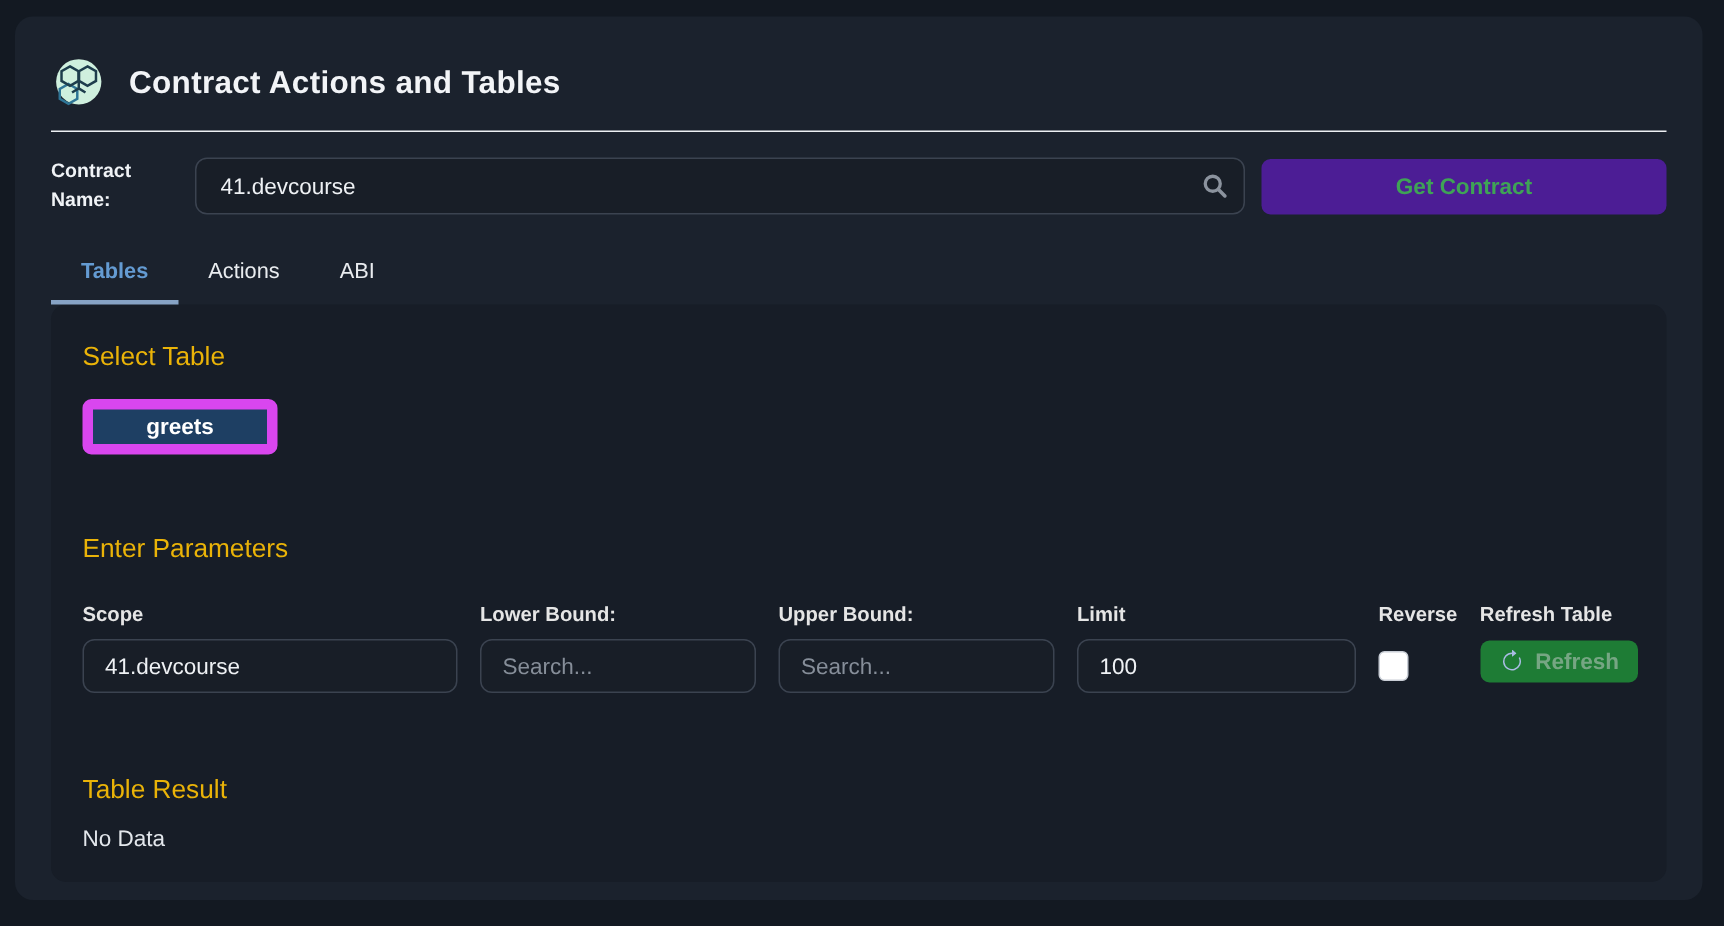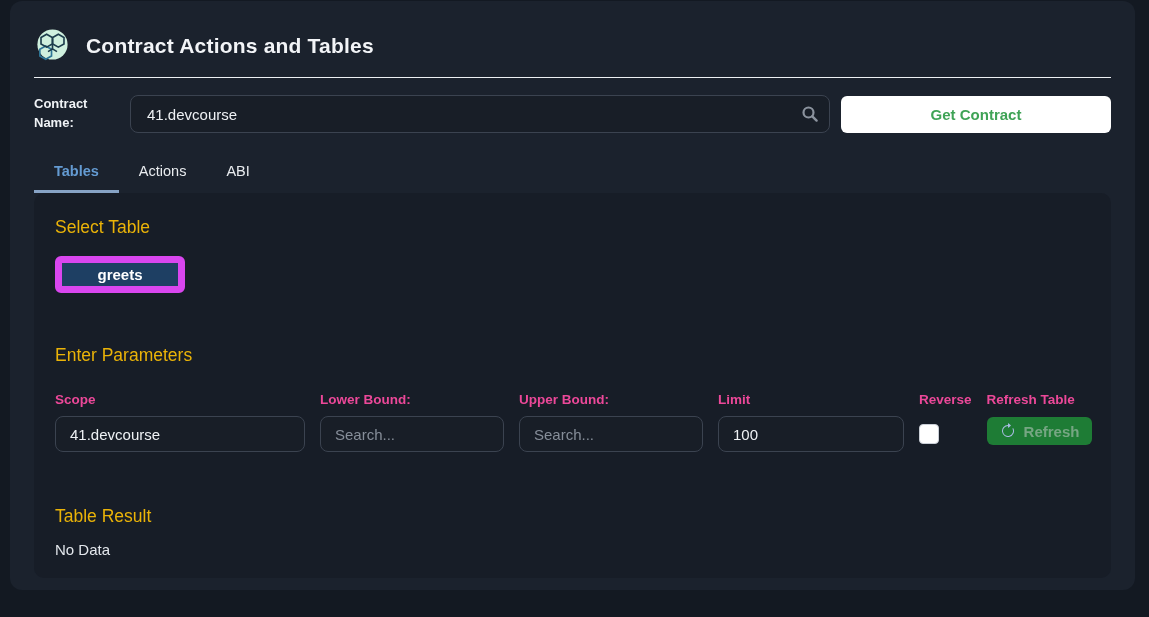--- a/index.html
+++ b/index.html
@@ -5,21 +5,21 @@
   * { margin: 0; padding: 0; box-sizing: border-box; }
   html, body {
     width: 1149px; height: 617px;
     background: #131922;
     font-family: "Liberation Sans", "DejaVu Sans", sans-serif;
     overflow: hidden;
     position: relative;
   }
   .card {
     position: absolute;
-    left: 10px; top: 1px;
+    left: 10px; top: 11px;
     width: 1125px; height: 589px;
     background: #1b222d;
     border-radius: 12px;
     padding: 16px 24px 20px 24px;
   }
   
   .header-row {
     display: flex; align-items: center; gap: 15px;
     padding-top: 10px;
   }
@@ -53,21 +53,21 @@
     outline: none;
   }
   .text-input::placeholder { color: #868e99; }
   .search-icon {
     position: absolute; right: 11px; top: 10px; width: 18px; height: 18px;
     cursor: pointer;
   }
   .get-contract-btn {
     margin-left: auto;
     width: 270px; height: 37px;
-    background: #ffffff;
+    background: #4c1d95;
     border: none; border-radius: 6px;
     color: #3fa356; font-size: 15px; font-weight: 700;
     font-family: "Liberation Sans", sans-serif;
     cursor: pointer;
   }
   
   .tabs-row { display: flex; margin-top: 21px; }
   .tab {
     padding: 9px 20px 11px 20px;
     font-size: 14.5px; color: #e9ecef;
@@ -103,21 +103,21 @@
   }
   .table-btn.unselected {
     background: #16365a; border: 1px solid #4a90c9;
     color: #d3e4f5; font-weight: 400;
   }
   .params-heading { margin-top: 52px; }
   .params-row {
     display: flex; gap: 15px; margin-top: 26px; align-items: flex-start;
   }
   .field-label {
-    color: #ec4899; font-size: 13.5px; font-weight: 700;
+    color: #e5e5e5; font-size: 13.5px; font-weight: 700;
     margin-bottom: 9px; white-space: nowrap;
   }
   .field .text-input { height: 36px; padding: 0 14px; border-radius: 8px; }
   .w-scope { width: 250px; } .w-bound { width: 184px; } .w-limit { width: 186px; }
   .reverse-col { width: 58px; }
   .checkbox {
     appearance: none; -webkit-appearance: none;
     width: 20px; height: 20px;
     background: #ffffff;
     border: 1px solid #c9ced6;

